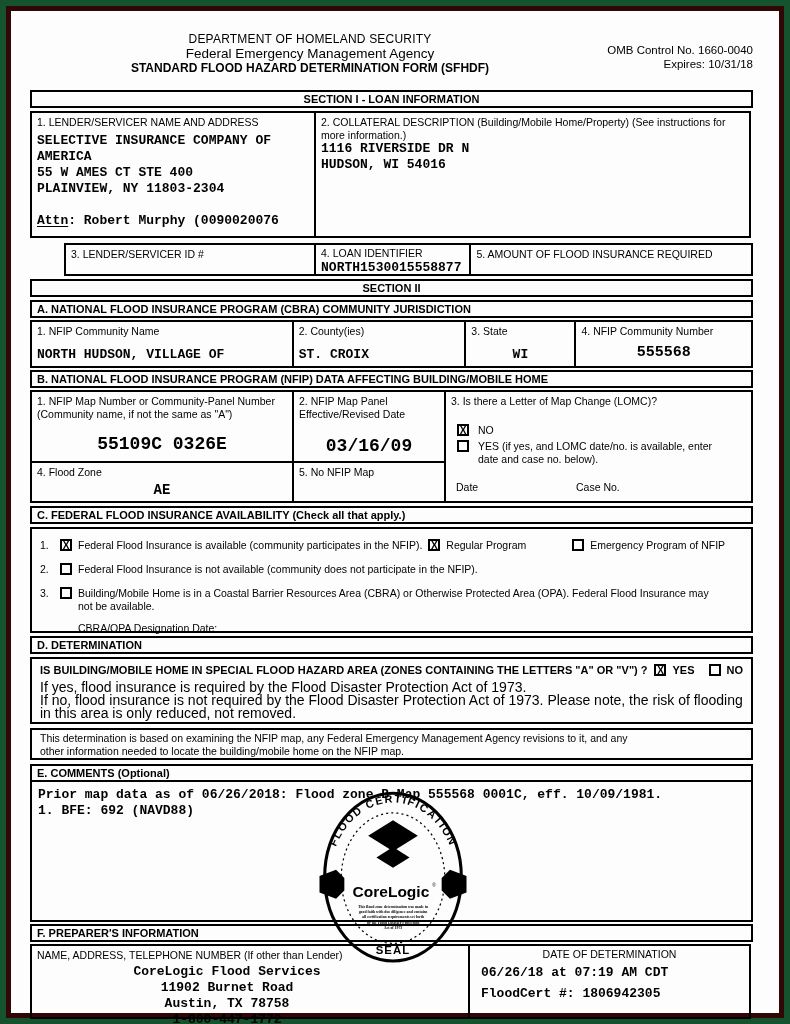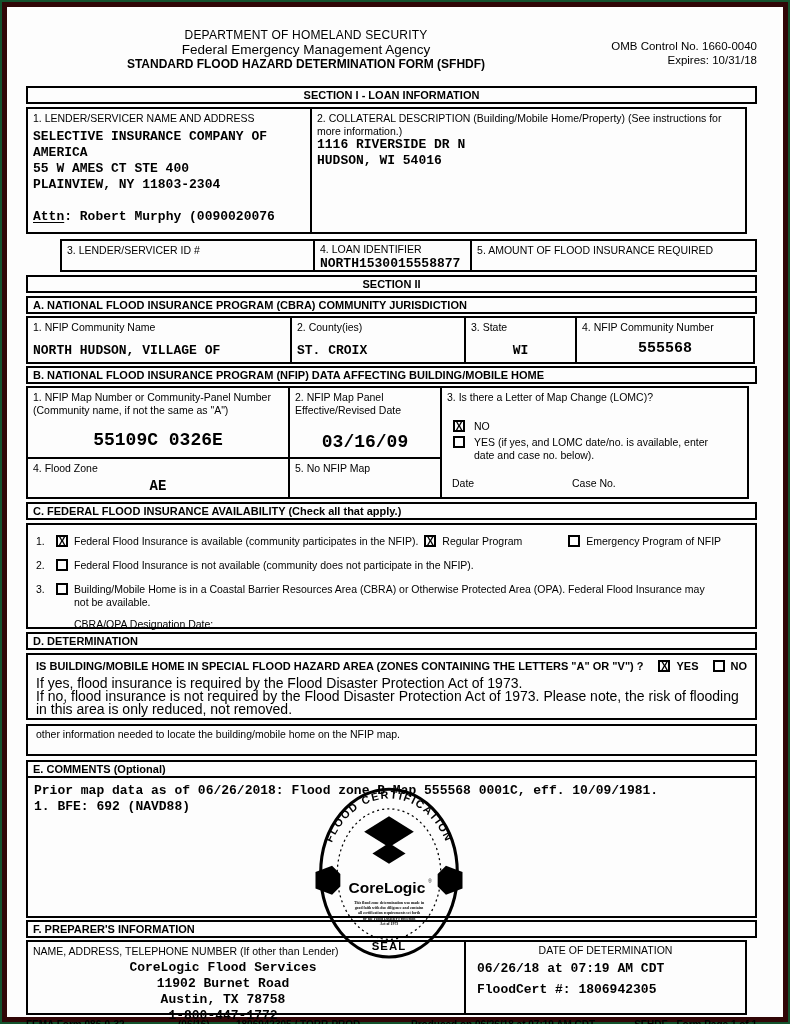--- a/index.html
+++ b/index.html
@@ -1,17 +1,17 @@
 <!DOCTYPE html>
 <html><head>
 <meta charset="utf-8">
 <style>
   * { box-sizing: border-box; margin: 0; padding: 0; }
   body { width: 790px; height: 1024px; background: #fff; font-family: "Liberation Sans", sans-serif; color: #000; }
-  .page { width: 790px; height: 1024px; border: 2px solid #14532d; }
+  .page { width: 790px; height: 1024px; border: 6px solid #14532d; }
   .frame { width: 100%; height: 100%; border: 5px solid #310607; background: #fdfdfd; }
   .inner { position: relative; width: 100%; height: 100%; padding: 12px 26px 0 19px; }
 
   
   .hdr { position: relative; height: 64px; }
   .hdr-center { width: 560px; text-align: center; padding-top: 9px; }
   .hdr-l1 { font-size: 12px; letter-spacing: .2px; }
   .hdr-l2 { font-size: 13.5px; }
   .hdr-l3 { font-size: 12px; font-weight: bold; }
   .hdr-omb { position: absolute; right: 0; top: 20px; text-align: right; font-size: 11.5px; line-height: 14px; }
@@ -243,20 +243,21 @@
       <span class="cb" style="margin-left:8px;"></span>
       <span>NO</span>
     </div>
     <div class="d-notes">
       <div>If yes, flood insurance is required by the Flood Disaster Protection Act of 1973.</div>
       <div>If no, flood insurance is not required by the Flood Disaster Protection Act of 1973. Please note, the risk of flooding in this area is only reduced, not removed.</div>
     </div>
   </div>
 
   <div class="boxD2">
+    <div>This determination is based on examining the NFIP map, any Federal Emergency Management Agency revisions to it, and any</div>
     <div>other information needed to locate the building/mobile home on the NFIP map.</div>
   </div>
 
   <div class="bar" style="margin-top:4px;">E. COMMENTS (Optional)</div>
 
   <div class="boxE">
     <div class="mono">Prior map data as of 06/26/2018: Flood zone B Map 555568 0001C, eff. 10/09/1981.</div>
     <div class="mono">1. BFE: 692 (NAVD88)</div>
   </div>
 

